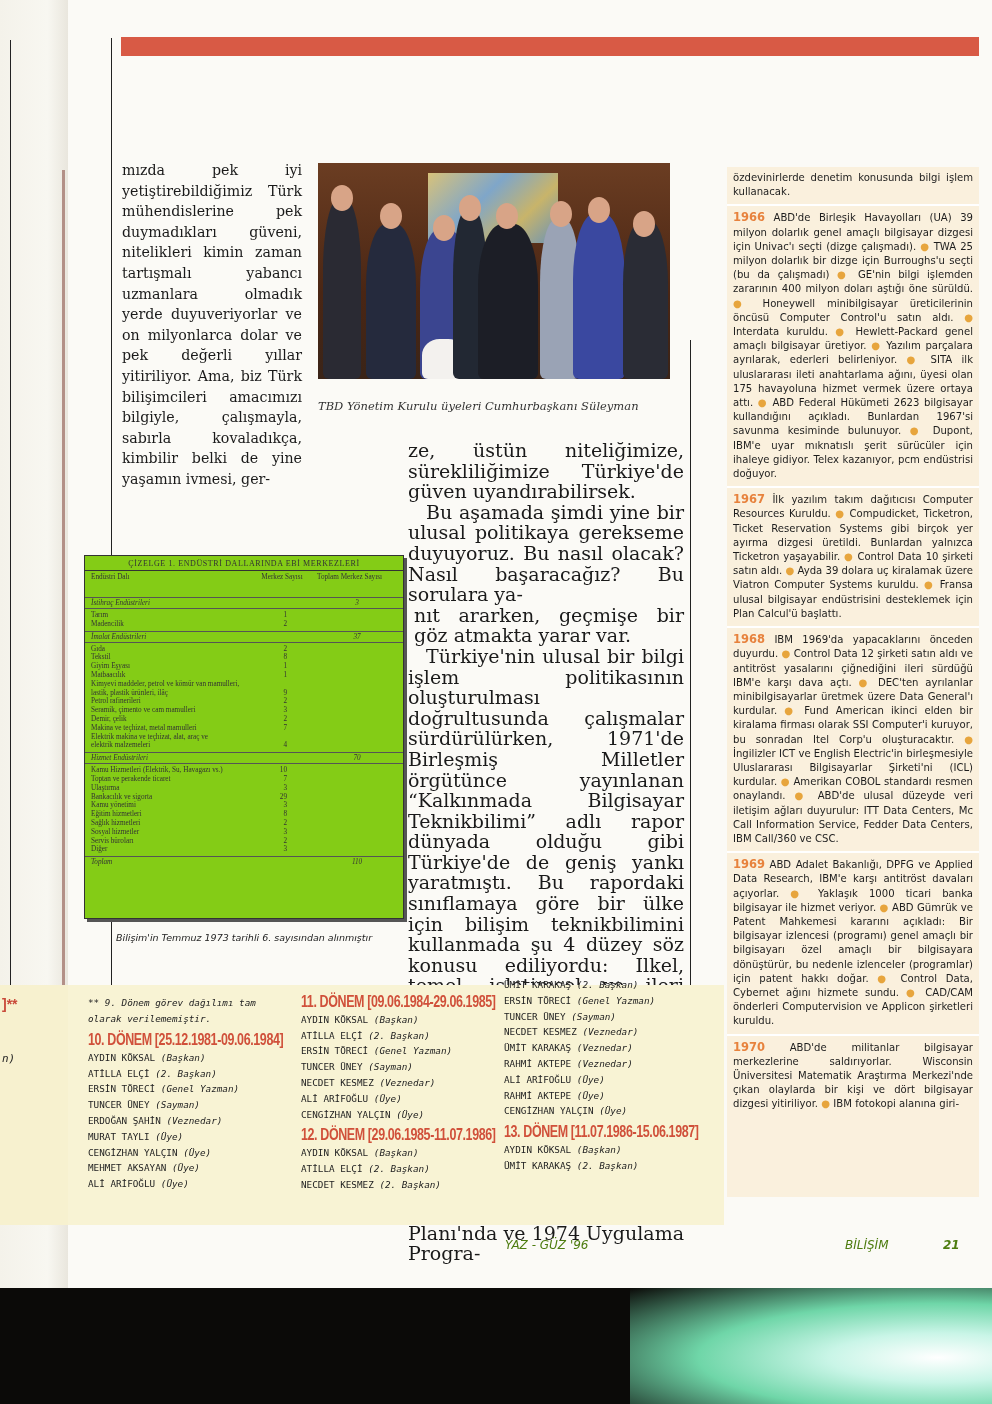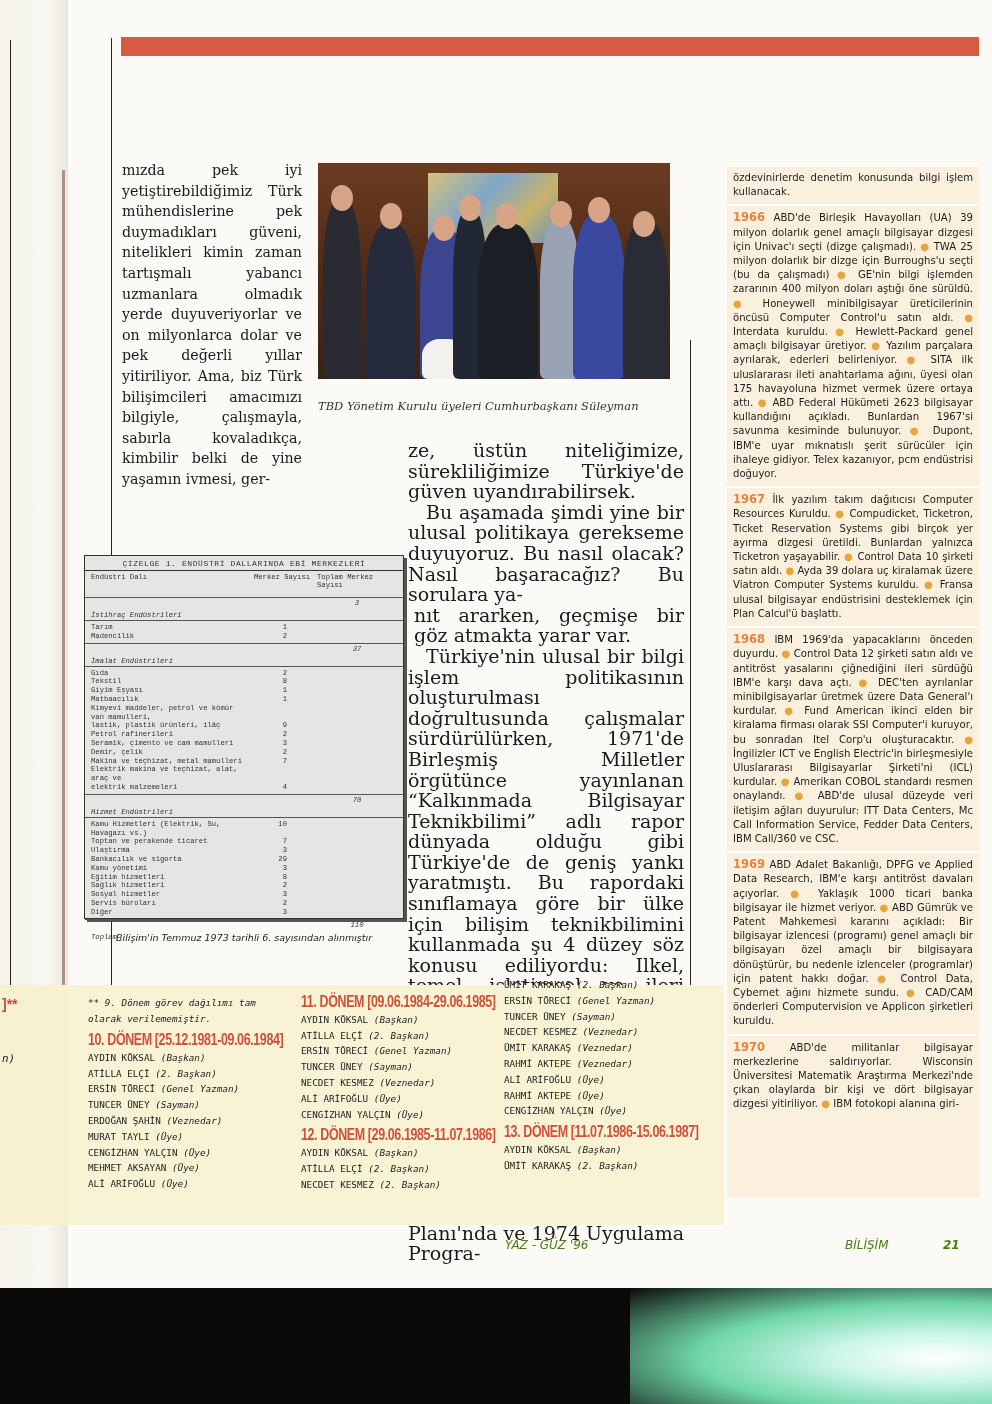--- a/index.html
+++ b/index.html
@@ -52,31 +52,31 @@
   }
   .col2 {
     position: absolute; left: 408px; top: 440px; width: 276px;
     font-size: 19px; line-height: 20.6px; text-align: justify;
   }
   .col2 p, .col1-wide p { margin: 0; }
   .col2 .indent { text-indent: 18px; }
   .col2 .shift { padding-left: 6px; }
   .table-box {
     position: absolute; left: 84px; top: 555px; width: 318px; height: 362px;
-    border: 1px solid #333; background: #e5e5e5;
-    font-family: Liberation Mono, monospace; font-size: 7.2px; color: #333;
+    border: 1px solid #333; background: #84cc16;
+    font-family: Liberation Serif, serif; font-size: 7.2px; color: #333;
     box-shadow: 3px 3px 0 #555;
   }
   .table-title { text-align:center; font-size:8px; letter-spacing:0.6px; padding:3px 0 2px; border-bottom:1px solid #333; }
   .thead { display:flex; padding:2px 6px; border-bottom:1px solid #555; height:22px; }
   .thead .c1 { flex: 1; }
   .thead .c2 { width: 70px; text-align:center; }
   .thead .c3 { width: 80px; }
   .grp { display:flex; padding:1px 6px; font-style:italic; border-bottom:1px solid #555; }
-  .grp .c1 { flex:1;margin-top:12px; }
+  .grp .c1 { flex:1; }
   .grp .c3 { width:80px; text-align:center; }
   .row { display:flex; padding:0 6px; line-height:8.8px;justify-content:center; }
   .row .c1 { flex:1; }
   .row .c2 { width:40px; text-align:right; padding-right:30px; }
   .row .c3 { width:80px; }
   .rows { padding: 2px 0; border-bottom:1px solid #555; }
   .table-source {
     position:absolute; left:116px; top:932px;
     font: italic 9.5px "DejaVu Sans", sans-serif; color:#222;
   }

